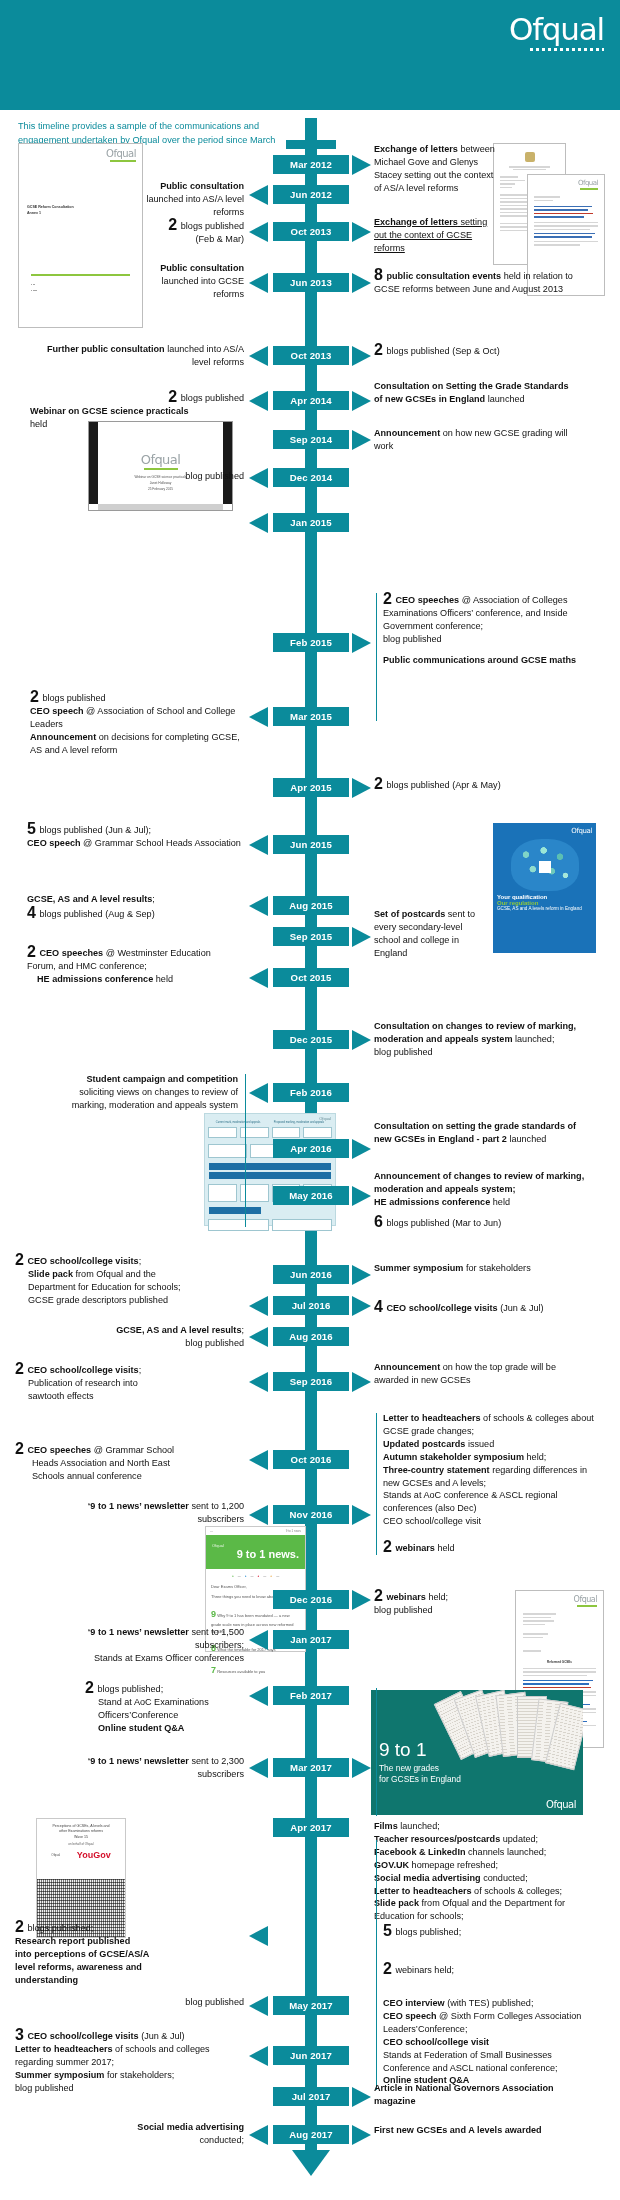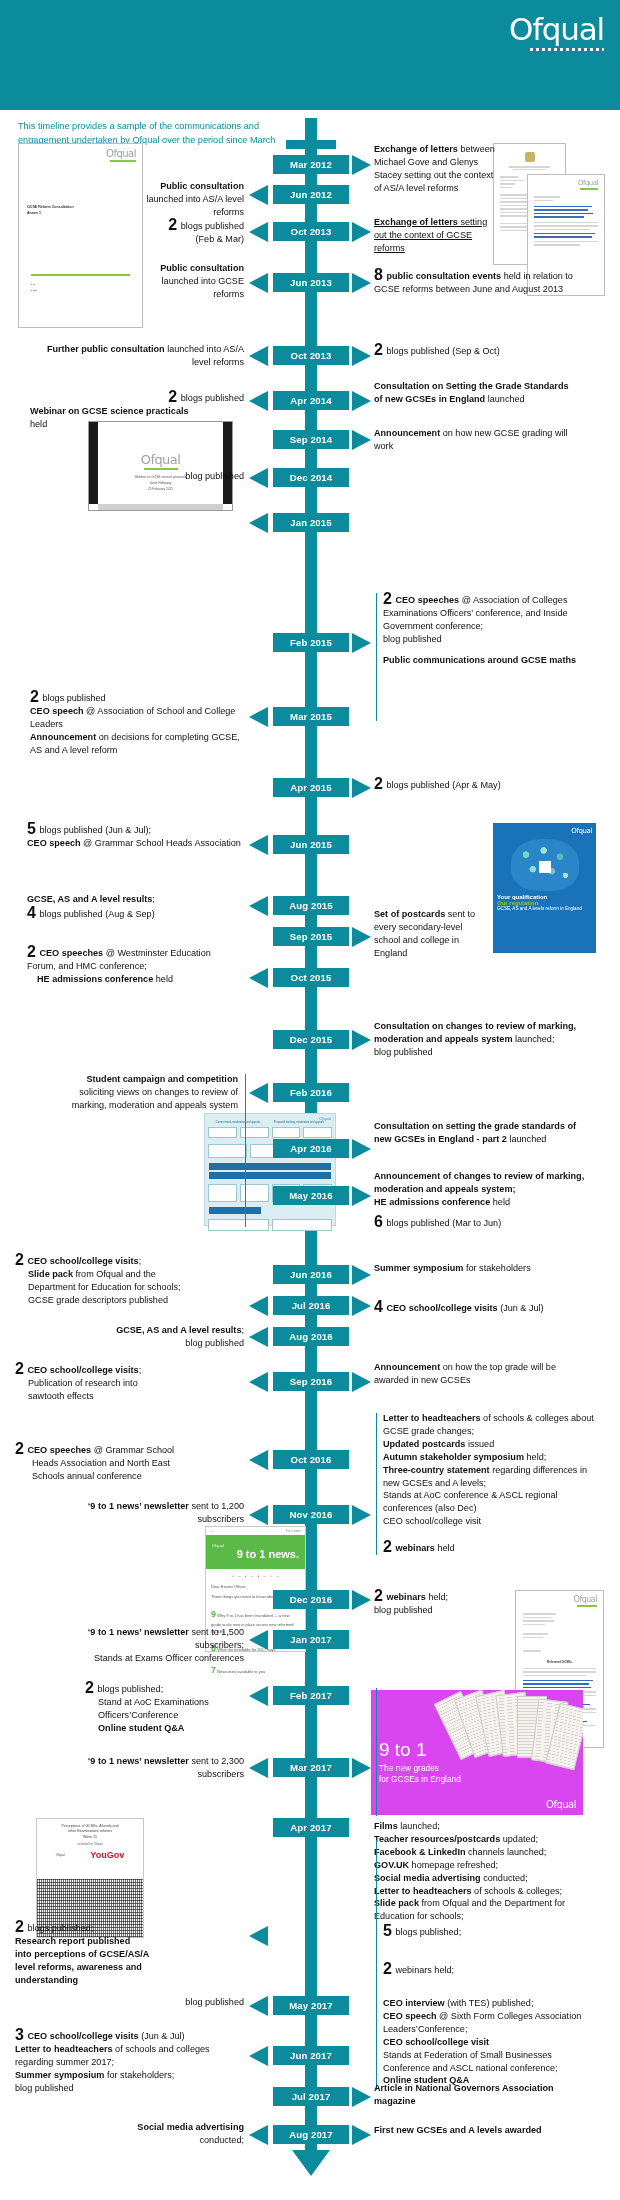--- a/index.html
+++ b/index.html
@@ -186,21 +186,21 @@
   }
   .postcard .brain::after {
     content:''; position:absolute; left:42%; top:42%;
     width: 12px; height: 12px; background:#fff;
   }
   .pc-t1 { font-weight: bold; font-size: 6px; }
   .pc-t2 { color: #8dc63f; font-weight: bold; font-size: 6px; }
   .pc-t3 { font-size: 4.6px; }
 
   .nine-to-one {
-    background: #d946ef;
+    background: #0f766e;
     color: #fff;
     position: absolute;
     overflow: hidden;
   }
   .n21-title { font-size: 19px; font-weight: normal; padding: 0 0 2px 8px; }
   .n21-sub { font-size: 8.4px; line-height: 1.3; padding-left: 8px; }
   .n21-logo {
     font-size: 10px; text-align: right; padding-right: 7px;
     letter-spacing: -0.5px; font-family: "DejaVu Sans", sans-serif;
   }
@@ -424,21 +424,21 @@
   <div style="position:absolute;bottom:30px;left:0;">
     <div class="n21-title">9 to 1</div>
     <div class="n21-sub">
       <span>The new grades</span><br>
       <span>for GCSEs in England</span>
     </div>
   </div>
   <div class="n21-logo" style="position:absolute;bottom:5px;right:0;">Ofqual</div>
 </div>
 
-<div class="yougov" style="left:36px; top:1818px; width:108px; height:120px;">
+<div class="yougov" style="left:36px; top:1818px; width:90px; height:120px;">
   <div class="cap">
     <span>Perceptions of GCSEs, A levels and</span><br>
     <span>other Examinations reforms</span><br>
     <span>Wave 15</span>
   </div>
   <div style="font-size:3px;text-align:center;color:#666;">on behalf of Ofqual</div>
   <div style="display:flex;align-items:center;justify-content:space-around;padding:4px 6px;">
     <div style="font-size:3px;color:#555;line-height:1.4;">Ofqual</div>
     <div class="yg">YouGov</div>
   </div>

